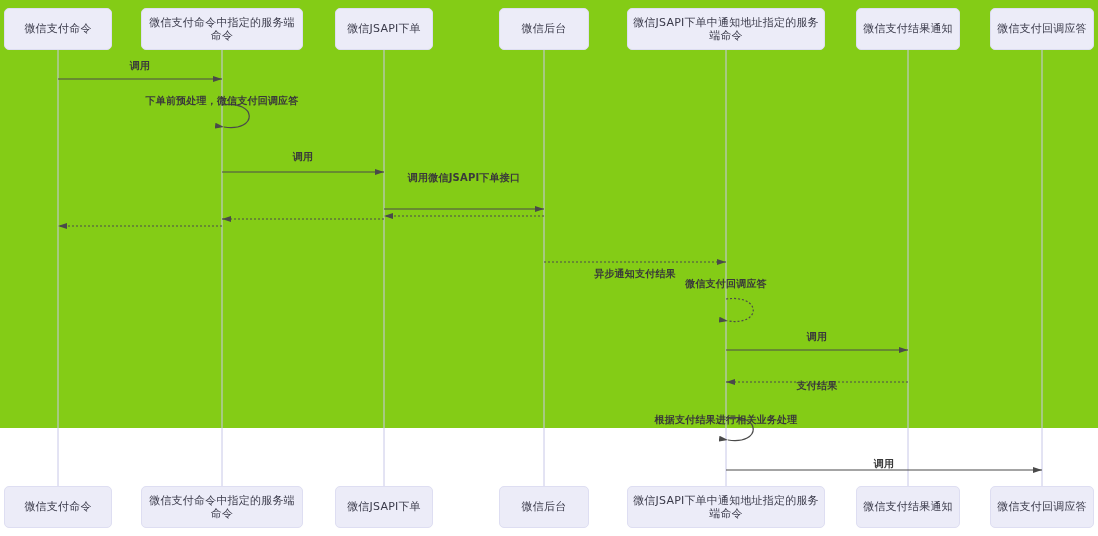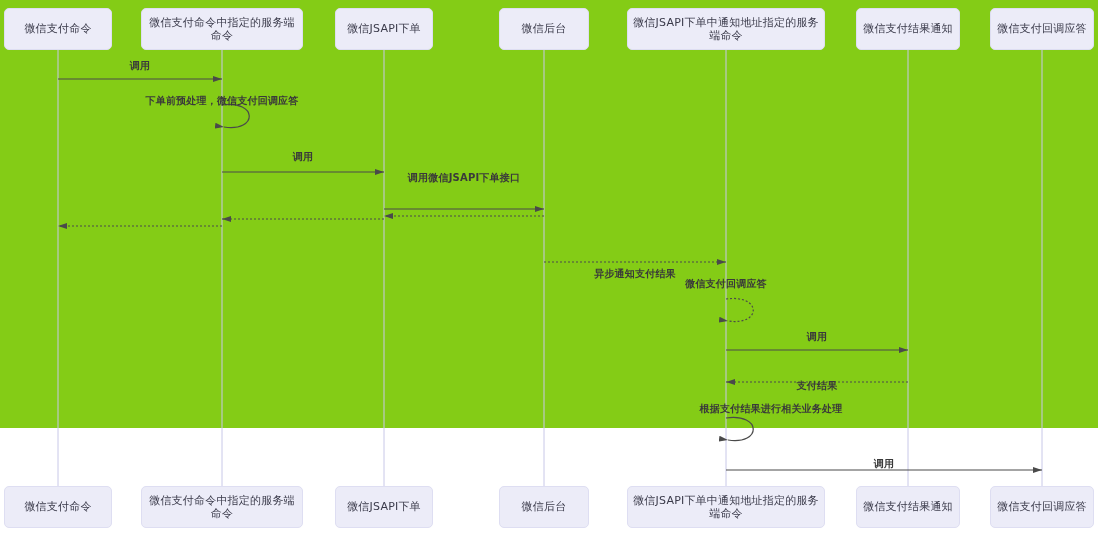--- a/index.html
+++ b/index.html
@@ -138,16 +138,16 @@
     </div>
   <div id="labels-layer">
       <div class="msg-label" style="left: 140px; top: 60px;">调用</div>
       <div class="msg-label" style="left: 222px; top: 95px;">下单前预处理，微信支付回调应答</div>
       <div class="msg-label" style="left: 303px; top: 151px;">调用</div>
       <div class="msg-label" style="left: 464px; top: 172px;">调用微信JSAPI下单接口</div>
       <div class="msg-label" style="left: 635px; top: 241px; margin-top: 27px;">异步通知支付结果</div>
       <div class="msg-label" style="left: 726px; top: 278px;">微信支付回调应答</div>
       <div class="msg-label" style="left: 817px; top: 331px;">调用</div>
       <div class="msg-label" style="left: 817px; top: 380px;">支付结果</div>
-      <div class="msg-label" style="left: 726px; top: 403px; margin-left: 45px;">根据支付结果进行相关业务处理</div>
+      <div class="msg-label" style="left: 726px; top: 414px;">根据支付结果进行相关业务处理</div>
       <div class="msg-label" style="left: 884px; top: 458px;">调用</div>
     </div>
 </div>
 
 </body></html>

